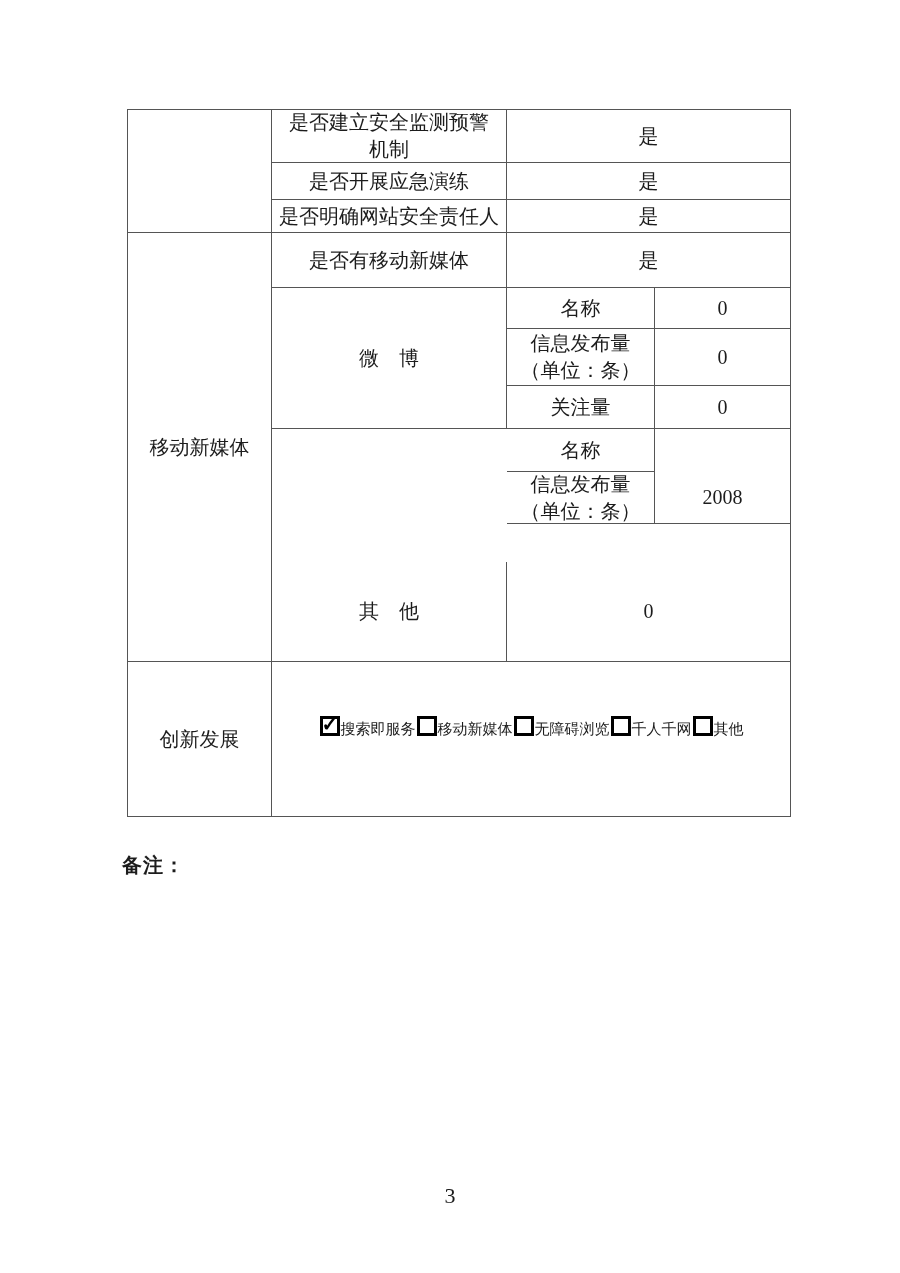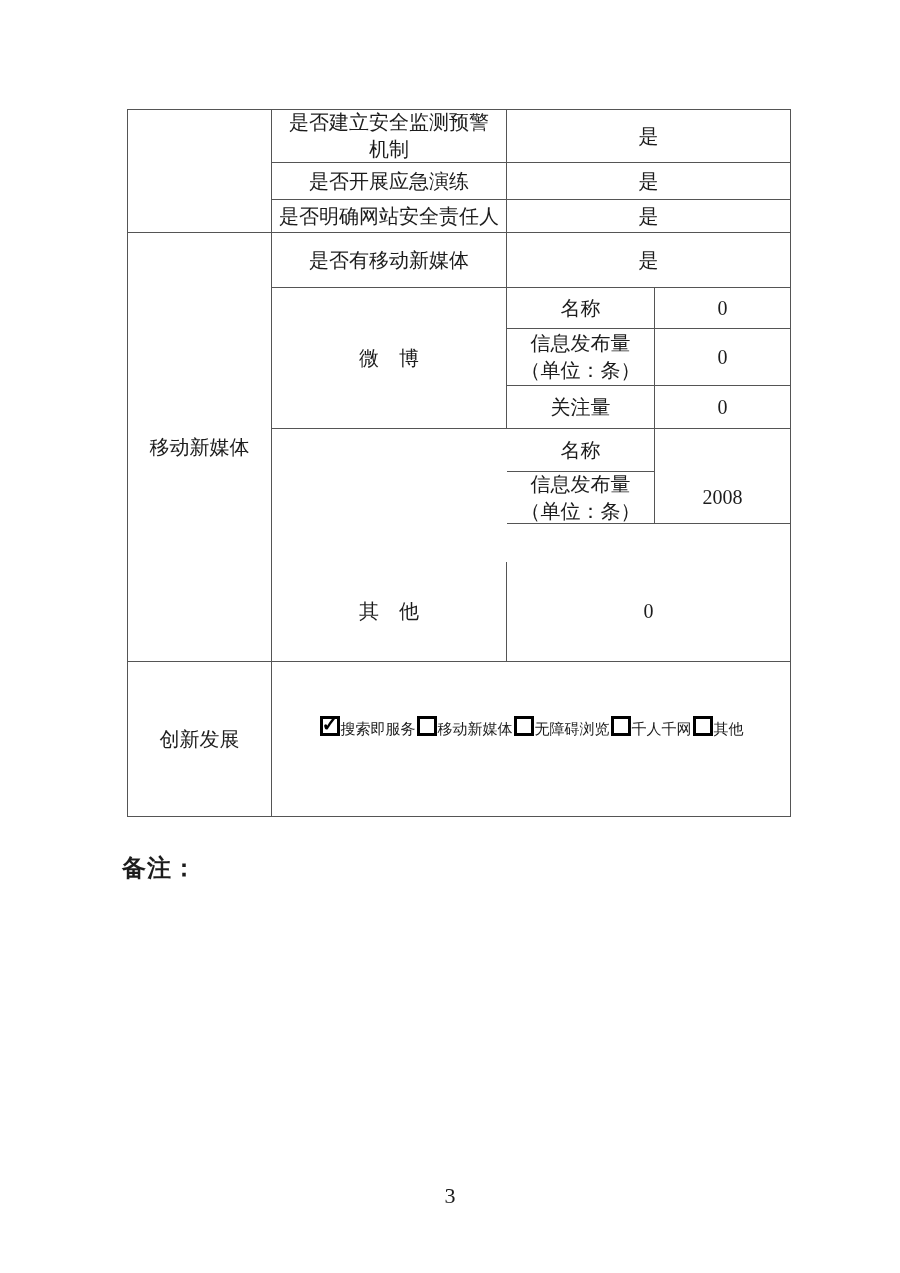--- a/index.html
+++ b/index.html
@@ -28,21 +28,21 @@
     display:inline-block; width:14px; height:14px; border:3px solid #000;
     margin:0 1px; position:relative; vertical-align:-2px;
   }
   .cb.checked::after {
     content:"\2713"; position:absolute; left:-1px; top:-8px;
     font-size:20px; font-weight:bold; color:#000;
   }
   .cb-label { font-size:15px; }
 
   .notes {
-    position:absolute; left:122px; top:852px; font-size:24px; font-weight:bold;
+    position:absolute; left:122px; top:852px; font-size:20px; font-weight:bold;
     letter-spacing:1px;
   }
   .page-number {
     position:absolute; left:0; top:1183px; width:900px; text-align:center;
     font-size:22px;
   }
 </style>
 </head>
 <body>
 

